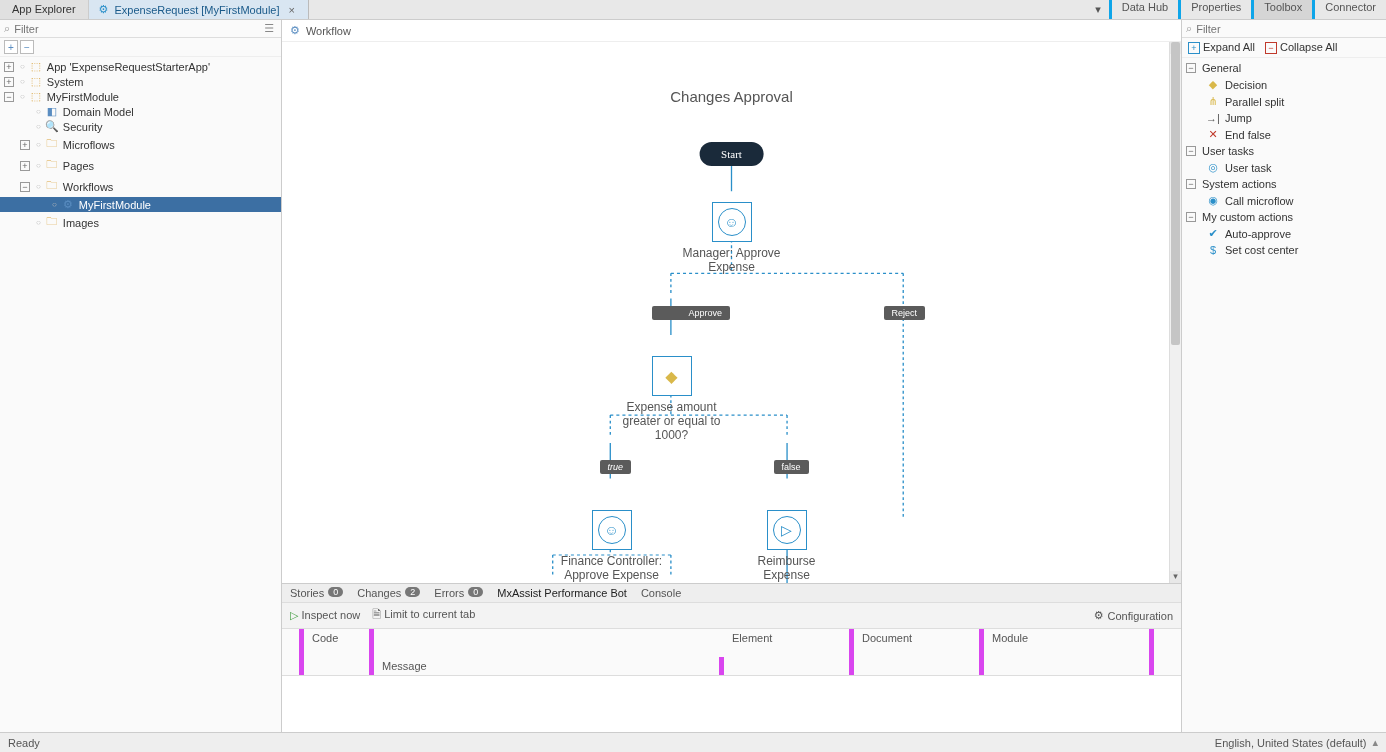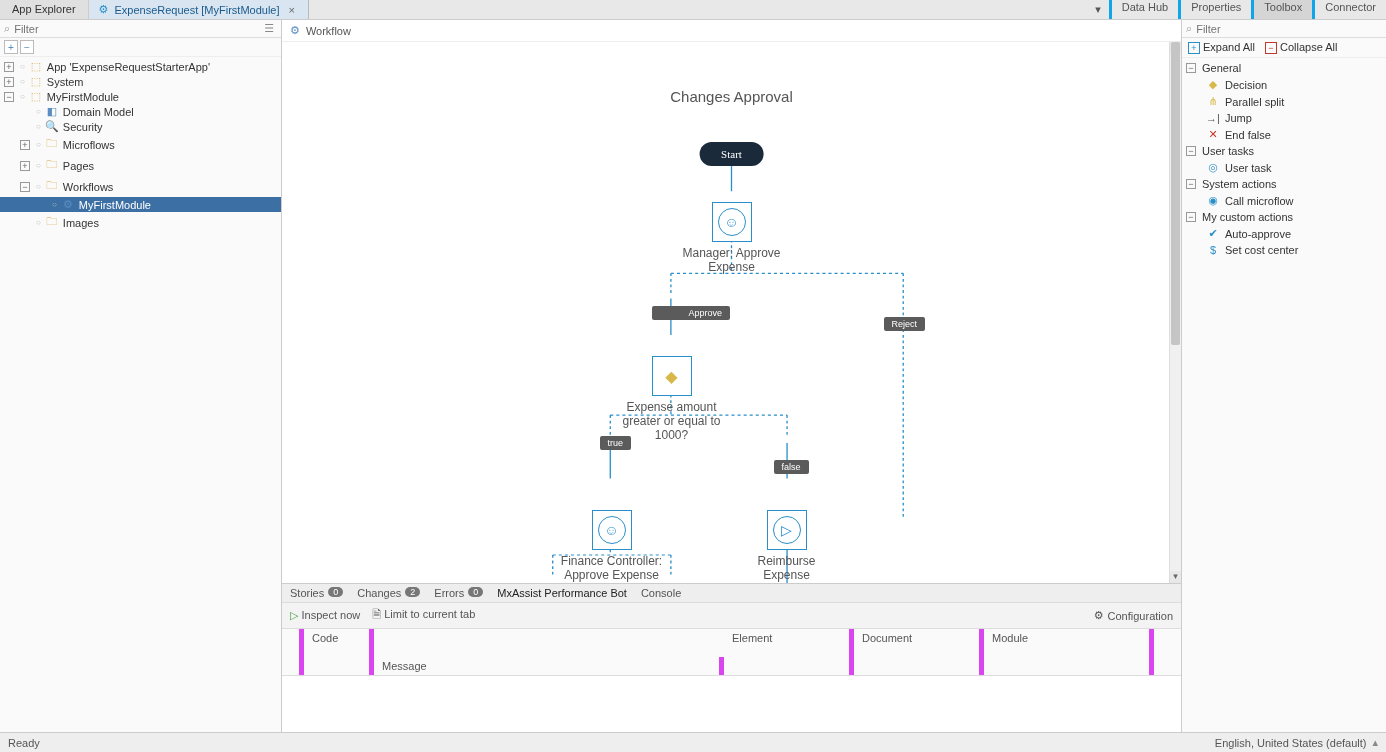--- a/index.html
+++ b/index.html
@@ -217,28 +217,28 @@
 
           <div class="wf-title">Changes Approval</div>
           <div class="wf-start" style="top:100px">Start</div>
 
           <div class="wf-box" style="left:calc(50% - 20px); top:160px; width:40px; height:40px;">
             <div class="wf-box-icon">☺</div>
           </div>
           <div class="wf-label" style="left:calc(50% - 55px); top:204px; width:110px;">Manager: Approve Expense</div>
 
           <div class="wf-chip" style="left:calc(50% - 80px); top:264px;padding-left:37px;">Approve</div>
-          <div class="wf-chip" style="left:calc(50% + 152px); top:275px;">Reject</div>
+          <div class="wf-chip" style="left:calc(50% + 152px); top:264px;">Reject</div>
 
           <div class="wf-box" style="left:calc(50% - 80px); top:314px; width:40px; height:40px;">
             <span style="color:#d9b84a; font-size:16px;">◆</span>
           </div>
           <div class="wf-label" style="left:calc(50% - 120px); top:358px; width:120px;">Expense amount greater or equal to 1000?</div>
 
-          <div class="wf-chip" style="left:calc(50% - 132px); top:394px;">true</div>
+          <div class="wf-chip" style="left:calc(50% - 132px); top:418px;font-style:italic;">true</div>
           <div class="wf-chip" style="left:calc(50% + 42px); top:418px;">false</div>
 
           <div class="wf-box" style="left:calc(50% - 140px); top:468px; width:40px; height:40px;">
             <div class="wf-box-icon">☺</div>
           </div>
           <div class="wf-label" style="left:calc(50% - 175px); top:512px; width:110px;">Finance Controller: Approve Expense</div>
 
           <div class="wf-box" style="left:calc(50% + 35px); top:468px; width:40px; height:40px;">
             <div class="wf-box-icon">▷</div>
           </div>

